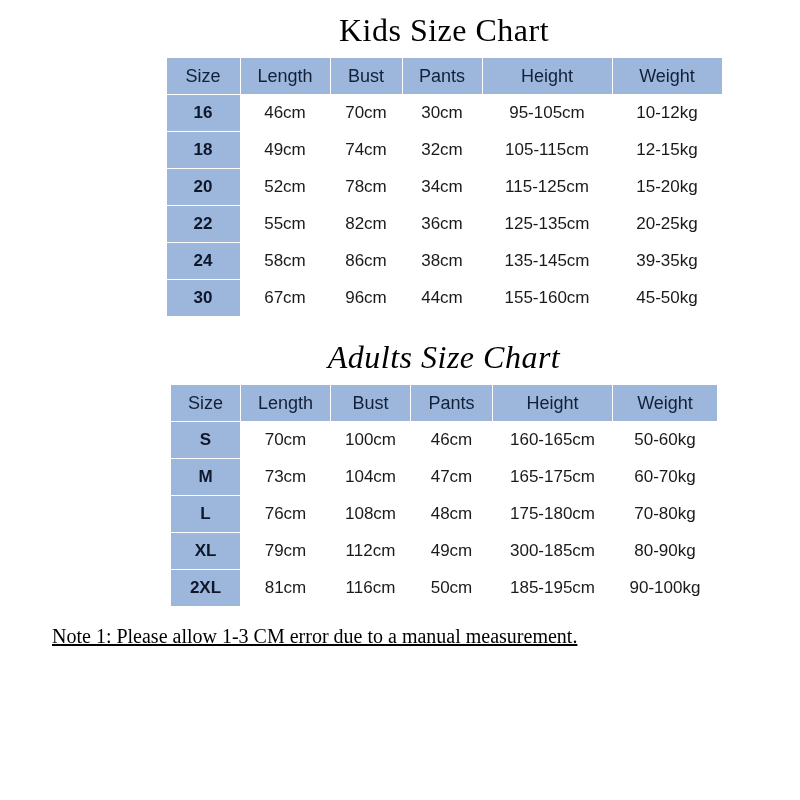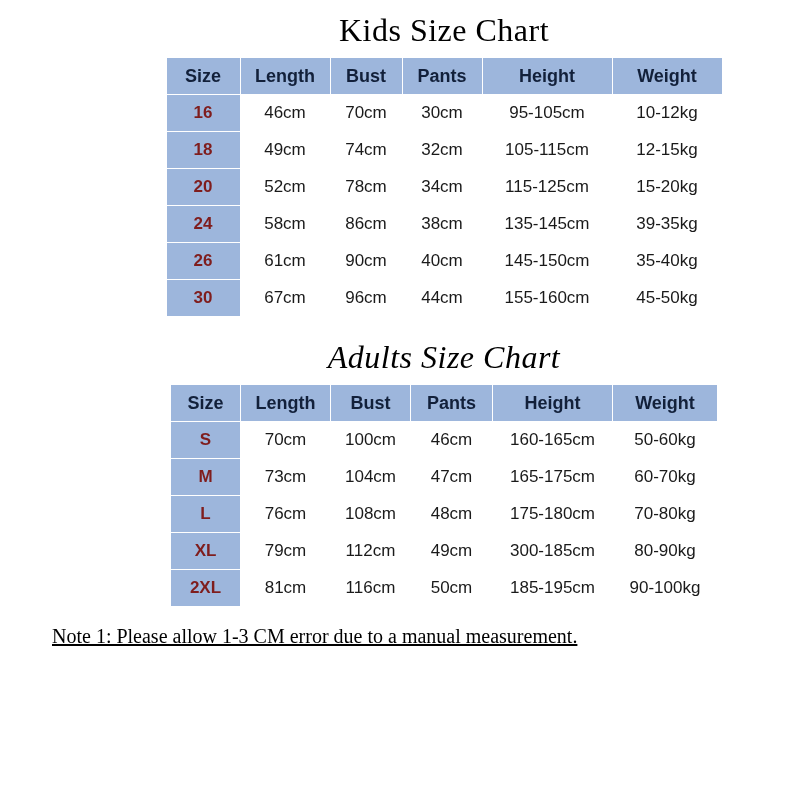--- a/index.html
+++ b/index.html
@@ -39,30 +39,30 @@
   table.size-table td {
     border: 1px solid #ffffff;
     text-align: center;
     font-family: "Liberation Sans", sans-serif;
     font-size: 17px;
     color: #1d2b44;
     white-space: nowrap;
   }
   table.size-table thead th {
     background: #9db6dc;
-    font-weight: bold;
+    font-weight: normal;
     font-size: 18px;
     padding: 12px 10px;
     color: #12203a;
   }
   table.size-table tbody th.size-cell {
     background: #9db6dc;
     font-weight: bold;
     font-size: 17px;
-    color: #7f1d1d;
+    color: #0f172a;
   }
   table.size-table tbody td {
     background: #ffffff;
     color: #1a1a1a;
   }
 
   
   #kids-table th, #kids-table td { height: 37px; padding: 0 8px; }
   #kids-table .col-size    { width: 74px; }
   #kids-table .col-length  { width: 90px; }
@@ -130,34 +130,34 @@
         </tr>
         <tr>
           <th class="size-cell col-size">20</th>
           <td class="col-length">52cm</td>
           <td class="col-bust">78cm</td>
           <td class="col-pants">34cm</td>
           <td class="col-height">115-125cm</td>
           <td class="col-weight">15-20kg</td>
         </tr>
         <tr>
+          <th class="size-cell col-size">22</th>
+          <td class="col-length">55cm</td>
+          <td class="col-bust">82cm</td>
+          <td class="col-pants">36cm</td>
+          <td class="col-height">125-135cm</td>
+          <td class="col-weight">20-25kg</td>
+        </tr>
+        <tr>
           <th class="size-cell col-size">24</th>
           <td class="col-length">58cm</td>
           <td class="col-bust">86cm</td>
           <td class="col-pants">38cm</td>
           <td class="col-height">135-145cm</td>
           <td class="col-weight">39-35kg</td>
-        </tr>
-        <tr>
-          <th class="size-cell col-size">26</th>
-          <td class="col-length">61cm</td>
-          <td class="col-bust">90cm</td>
-          <td class="col-pants">40cm</td>
-          <td class="col-height">145-150cm</td>
-          <td class="col-weight">35-40kg</td>
         </tr>
         <tr>
           <th class="size-cell col-size">30</th>
           <td class="col-length">67cm</td>
           <td class="col-bust">96cm</td>
           <td class="col-pants">44cm</td>
           <td class="col-height">155-160cm</td>
           <td class="col-weight">45-50kg</td>
         </tr>
       </tbody>

